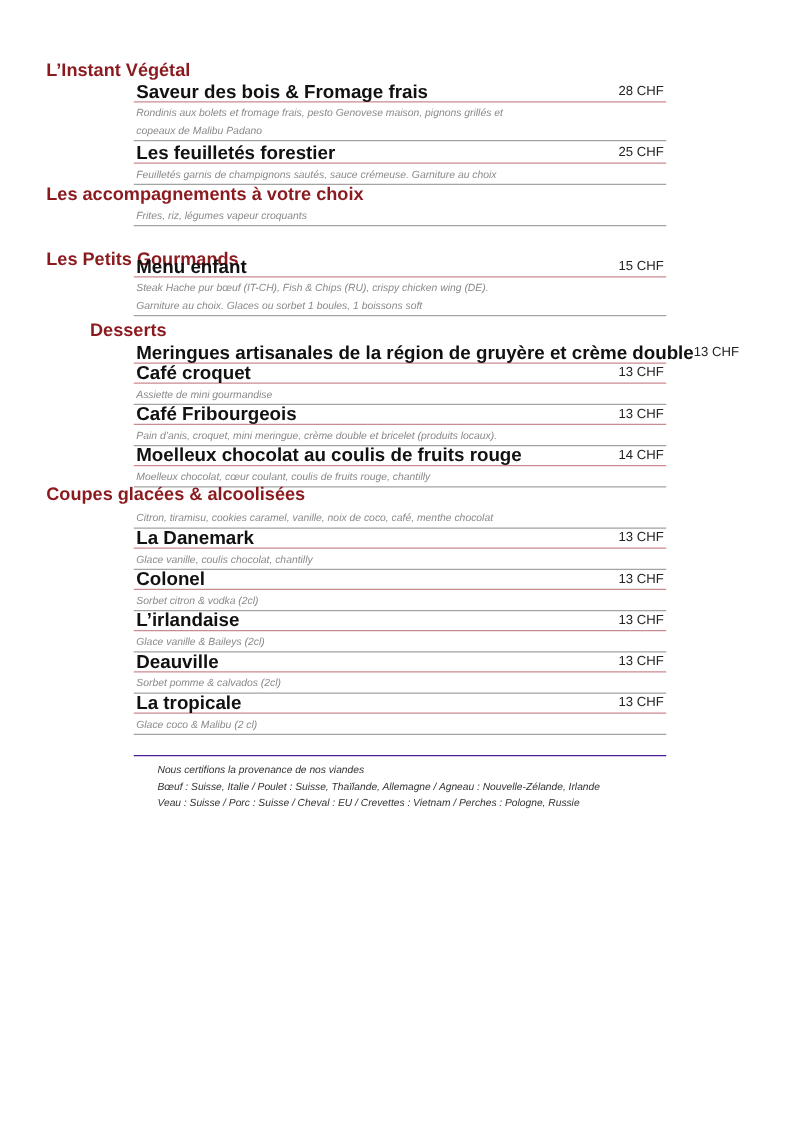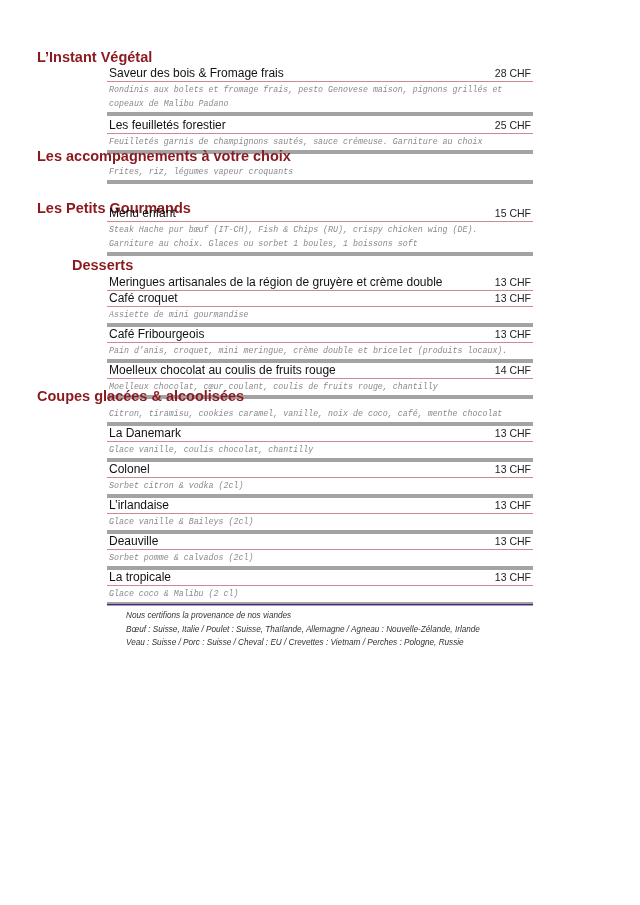--- a/index.html
+++ b/index.html
@@ -2,23 +2,23 @@
 <html><head>
 <meta charset="utf-8">
 <style>
   html, body { margin:0; padding:0; background:#ffffff; }
   body { width:640px; height:905px; position:relative; overflow:hidden; font-family:"Liberation Sans", sans-serif; }
   .page { position:absolute; left:0; top:0; width:640px; height:905px; }
   .section-title { position:absolute; left:37px; font-size:14.5px; font-weight:bold; color:#8b1a1f; margin:0; line-height:18px; white-space:nowrap; }
   .items { position:absolute; left:107px; width:426px; }
   .item { position:relative; }
   .item-head { display:flex; justify-content:space-between; align-items:flex-end; height:14px; border-bottom:1px solid #c98a90; padding-bottom:1px; }
-  .item-name { font-size:12px; font-weight:normal; color:#111; line-height:13px; padding-left:2px; white-space:nowrap; }
+  .item-name { font-size:15px; font-weight:bold; color:#111; line-height:13px; padding-left:2px; white-space:nowrap; }
   .item-price { font-size:10.5px; color:#222; line-height:13px; padding-right:2px; white-space:nowrap; }
-  .item-desc { font-size:8.3px; font-style:italic; color:#8a8a8a; line-height:14px; padding:1px 2px 1px 2px; border-bottom:4px solid #a3a3a3;font-family:Liberation Mono, monospace; }
+  .item-desc { font-size:8.3px; font-style:italic; color:#8a8a8a; line-height:14px; padding:1px 2px 1px 2px; border-bottom:1px solid #a3a3a3; }
   .footnote { position:absolute; left:107px; top:604px; width:426px; border-top:1px solid #4c1d95; padding-top:4px; }
   .footnote p { margin:0; padding-left:19px; font-size:8.2px; font-style:italic; color:#333; line-height:13.5px; white-space:nowrap; }
 </style>
 </head>
 <body>
 
 <div class="page">
 
   <h2 class="section-title" style="top:48px;">L’Instant Végétal</h2>
   <div class="items" style="top:66px;">

